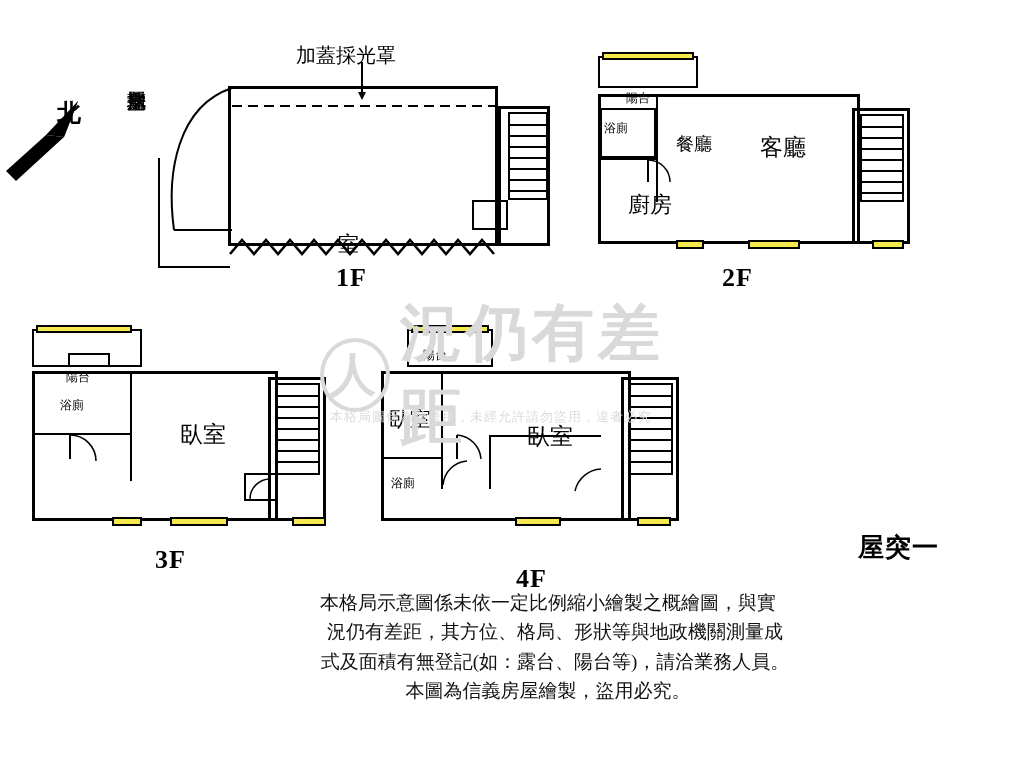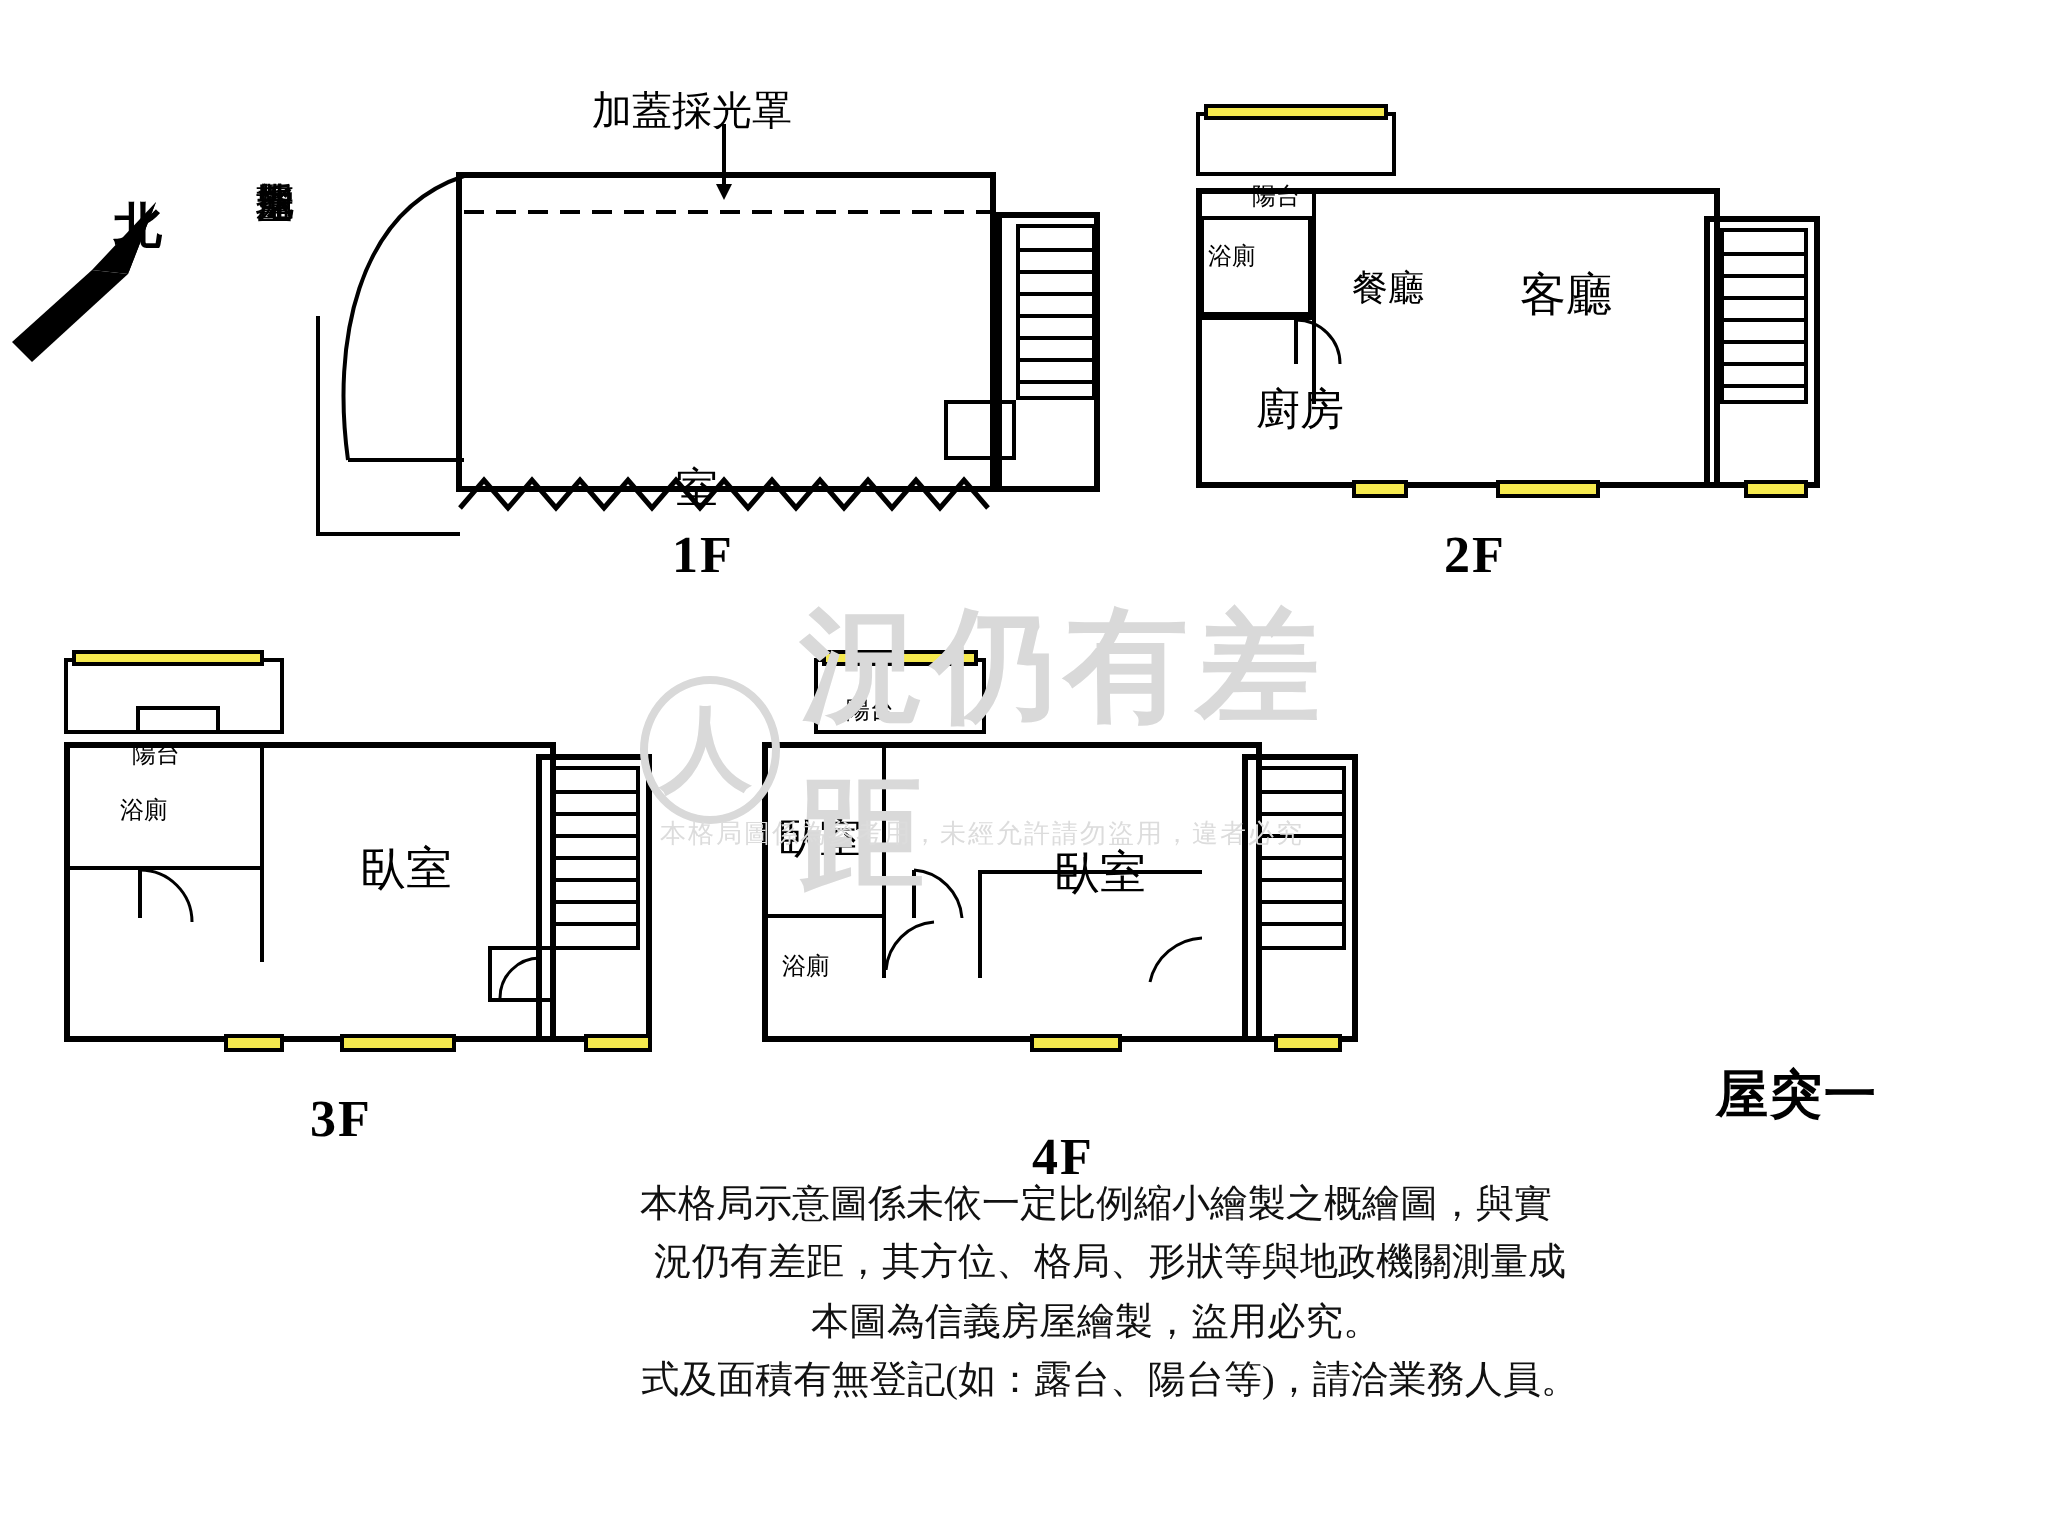--- a/index.html
+++ b/index.html
@@ -248,17 +248,17 @@
 
   <div class="wm">
     <div class="mark">人</div>
     <div>況仍有差距</div>
   </div>
   <div class="wm-sub">本格局圖係為參考用，未經允許請勿盜用，違者必究</div>
 
   <div class="note" style="left:238px;top:588px;width:620px;">
     <div>本格局示意圖係未依一定比例縮小繪製之概繪圖，與實</div>
     <div style="padding-left:14px">況仍有差距，其方位、格局、形狀等與地政機關測量成</div>
+    <div style="padding-left:14px">式及面積有無登記(如：露台、陽台等)，請洽業務人員。</div>
     <div>本圖為信義房屋繪製，盜用必究。</div>
-    <div style="padding-left:14px">式及面積有無登記(如：露台、陽台等)，請洽業務人員。</div>
   </div>
 
 </div>
 
 </body></html>

